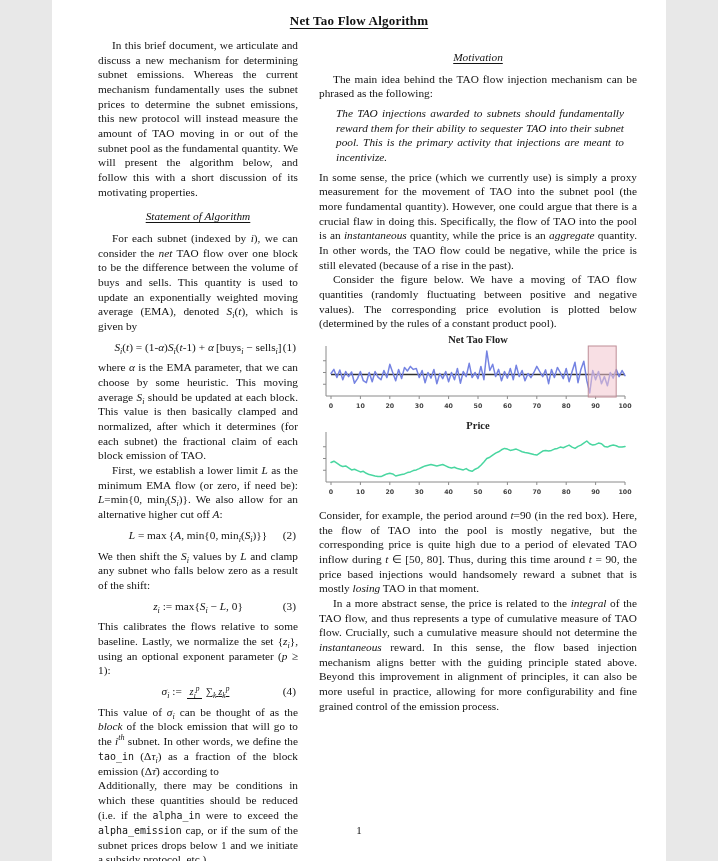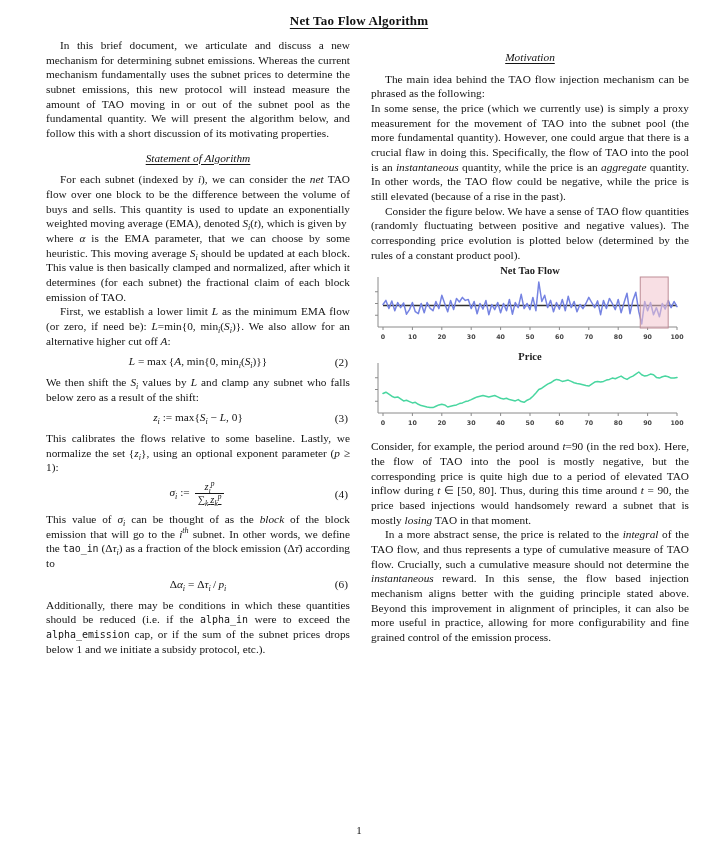--- a/index.html
+++ b/index.html
@@ -1,33 +1,33 @@
 <!DOCTYPE html>
 <html><head>
 <meta charset="utf-8">
 <style>
   html,body{margin:0;padding:0;background:#e8e8e8;}
-  .page{position:relative;width:718px;height:861px;background:#ffffff;margin:0 auto;
+  .page{position:relative;width:614px;height:861px;background:#ffffff;margin:0 auto;
         font-family:"Liberation Serif", serif;color:#131313;overflow:hidden;}
   .doc-title{margin-top:13px;text-align:center;font-weight:bold;font-size:13px;letter-spacing:0.2px;}
   .doc-title span{text-decoration:underline;text-underline-offset:3px;}
   .columns{display:flex;gap:21px;padding:9px 29px 0 46px;}
   .col{width:320px;font-size:11.3px;line-height:1.3;text-align:justify;}
   .col p{margin:0;}
   p.indent{text-indent:14px;}
   .section-heading{text-align:center;font-style:italic;margin:10px 0 7px 0;}
   .section-heading span{text-decoration:underline;text-underline-offset:2px;}
   .quote{font-style:italic;margin:5px 13px 5px 17px;text-align:justify;}
   .equation{position:relative;text-align:center;margin:6px 0 6px 0;padding:0 2px;}
   .equation .eq-body{display:inline-block;}
   .equation .eq-num{position:absolute;right:2px;top:50%;transform:translateY(-50%);font-style:normal;}
   .equation i, .col i{font-style:italic;}
   sub,sup{font-size:0.72em;line-height:0;}
   code{font-family:"DejaVu Sans Mono", monospace;font-size:0.88em;}
-  .frac{display:inline-flex;flex-direction:column;vertical-align:middle;text-align:center;
+  .frac{display:inline-flex;flex-direction:row;vertical-align:middle;text-align:center;
         font-size:0.92em;line-height:1.15;margin:0 2px;}
   .frac .num{border-bottom:1px solid #131313;padding:0 3px;}
   .frac .den{padding:0 3px;text-decoration:underline;}
   .bp{font-size:1.35em;vertical-align:-0.1em;}
   .chart-block{margin:3px 0 2px 0;font-weight:bold;}
   .chart-block svg{display:block;margin:0 auto;}
   .page-number{position:absolute;bottom:25px;left:0;width:100%;text-align:center;font-size:11px;}
 </style>
 </head>
 <body>
@@ -42,20 +42,24 @@
 
     <div class="col">
       <p class="indent">In this brief document, we articulate and discuss a new mechanism for determining subnet emissions. Whereas the current mechanism fundamentally uses the subnet prices to determine the subnet emissions, this new protocol will instead measure the amount of TAO moving in or out of the subnet pool as the fundamental quantity. We will present the algorithm below, and follow this with a short discussion of its motivating properties.</p>
 
       <div class="section-heading">
         <span>Statement of Algorithm</span>
       </div>
 
       <p class="indent">For each subnet (indexed by <i>i</i>), we can consider the <i>net</i> TAO flow over one block to be the difference between the volume of buys and sells. This quantity is used to update an exponentially weighted moving average (EMA), denoted <i>S<sub>i</sub></i>(<i>t</i>), which is given by</p>
 
+      <div class="equation">
+        <span class="eq-body"><i>S<sub>i</sub></i>(<i>t</i>) = (1-<i>α</i>)<i>S<sub>i</sub></i>(<i>t</i>-1) + <i>α</i> [buys<sub><i>i</i></sub> − sells<sub><i>i</i></sub>]</span>
+        <span class="eq-num">(1)</span>
+      </div>
 
       <p>where <i>α</i> is the EMA parameter, that we can choose by some heuristic. This moving average <i>S<sub>i</sub></i> should be updated at each block. This value is then basically clamped and normalized, after which it determines (for each subnet) the fractional claim of each block emission of TAO.</p>
       <p class="indent">First, we establish a lower limit <i>L</i> as the minimum EMA flow (or zero, if need be): <i>L</i>=min{0, min<sub><i>i</i></sub>(<i>S<sub>i</sub></i>)}. We also allow for an alternative higher cut off <i>A</i>:</p>
 
       <div class="equation">
         <span class="eq-body"><i>L</i> = max {<i>A</i>, min{0, min<sub><i>i</i></sub>(<i>S<sub>i</sub></i>)}}</span>
         <span class="eq-num">(2)</span>
       </div>
 
       <p>We then shift the <i>S<sub>i</sub></i> values by <i>L</i> and clamp any subnet who falls below zero as a result of the shift:</p>
@@ -72,38 +76,35 @@
               <span class="num"><i>z<sub>i</sub><sup>p</sup></i></span>
               <span class="den">∑<sub><i>k</i></sub> <i>z<sub>k</sub><sup>p</sup></i></span>
             </span></span>
         <span class="eq-num">(4)</span>
       </div>
 
       <p>This value of <i>σ<sub>i</sub></i> can be thought of as the <i>block</i> of the block emission that will go to the <i>i</i><sup><i>th</i></sup> subnet. In other words, we define the <code>tao_in</code> (Δ<i>τ<sub>i</sub></i>) as a fraction of the block emission (Δ<i>τ̄</i>) according to</p>
 
 
 
-      <div class="equation">
-        <span class="eq-body">Δ<i>α<sub>i</sub></i> = Δ<i>τ<sub>i</sub></i> / <i>p<sub>i</sub></i></span>
-        <span class="eq-num">(6)</span>
-      </div>
 
       <p>Additionally, there may be conditions in which these quantities should be reduced (i.e. if the <code>alpha_in</code> were to exceed the <code>alpha_emission</code> cap, or if the sum of the subnet prices drops below 1 and we initiate a subsidy protocol, etc.).</p>
     </div>
 
     <div class="col">
       <div class="section-heading" style="margin-top:12px;">
         <span>Motivation</span>
       </div>
 
       <p class="indent">The main idea behind the TAO flow injection mechanism can be phrased as the following:</p>
 
+      <div class="quote">The TAO injections awarded to subnets should fundamentally reward them for their ability to sequester TAO into their subnet pool. This is the primary activity that injections are meant to incentivize.</div>
 
       <p>In some sense, the price (which we currently use) is simply a proxy measurement for the movement of TAO into the subnet pool (the more fundamental quantity). However, one could argue that there is a crucial flaw in doing this. Specifically, the flow of TAO into the pool is an <i>instantaneous</i> quantity, while the price is an <i>aggregate</i> quantity. In other words, the TAO flow could be negative, while the price is still elevated (because of a rise in the past).</p>
-      <p class="indent">Consider the figure below. We have a sense of TAO flow quantities (randomly fluctuating between positive and negative values). The corresponding price evolution is plotted below (determined by the rules of a constant product pool).</p>
+      <p class="indent">Consider the figure below. We have a moving of TAO flow quantities (randomly fluctuating between positive and negative values). The corresponding price evolution is plotted below (determined by the rules of a constant product pool).</p>
 
       <div class="chart-block">
         <svg width="318" height="86" viewBox="0 0 318 86">
             <text x="159" y="9" text-anchor="middle" font-size="10.5" font-family="Liberation Serif, serif" fill="#222">Net Tao Flow</text>
             <line x1="7" y1="12" x2="7" y2="62" stroke="#8a8a8a" stroke-width="1"></line>
             <line x1="7" y1="62" x2="306" y2="62" stroke="#8a8a8a" stroke-width="1"></line>
             <line x1="4" y1="26.75" x2="7" y2="26.75" stroke="#8a8a8a" stroke-width="1"></line>
             <line x1="4" y1="38.5" x2="7" y2="38.5" stroke="#8a8a8a" stroke-width="1"></line>
             <line x1="4" y1="50.25" x2="7" y2="50.25" stroke="#8a8a8a" stroke-width="1"></line>
             <line x1="12" y1="62" x2="12" y2="65" stroke="#8a8a8a" stroke-width="1"></line>

